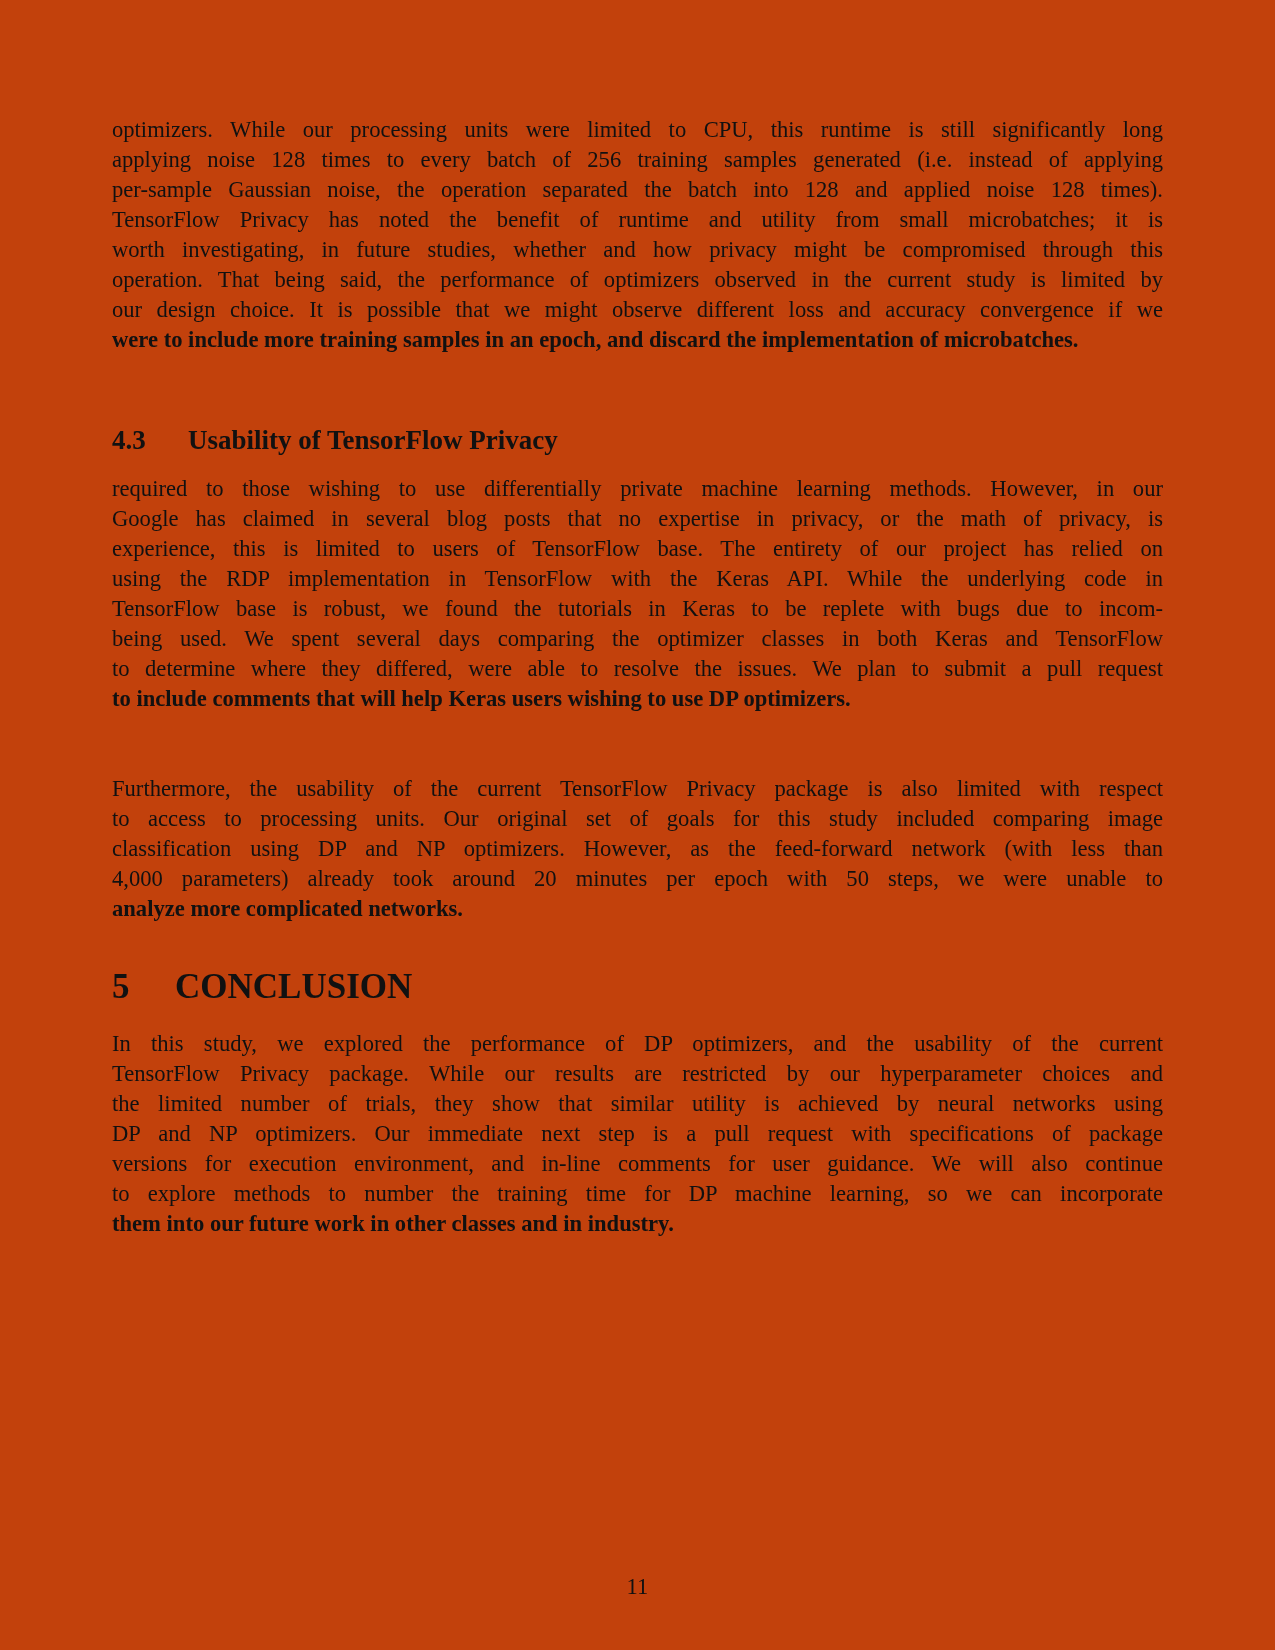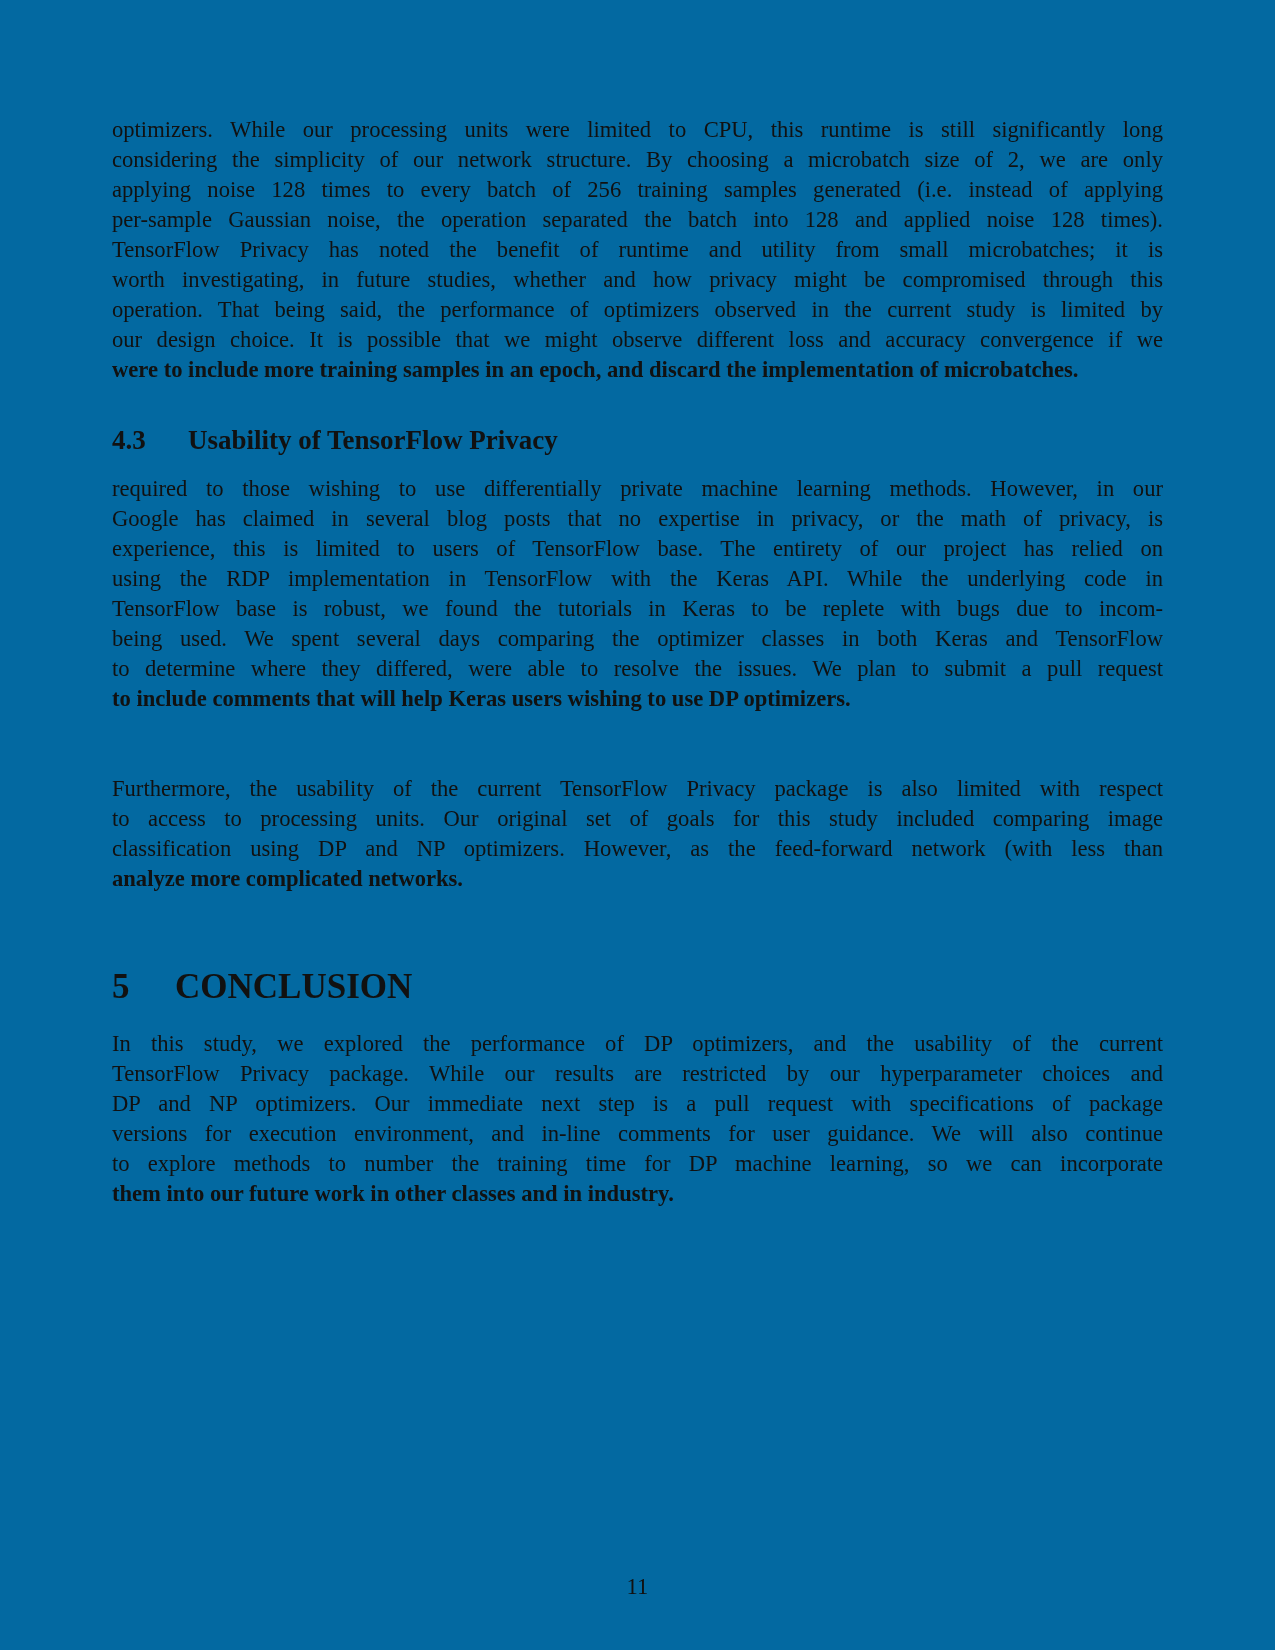--- a/index.html
+++ b/index.html
@@ -1,19 +1,19 @@
 <!DOCTYPE html>
 <html><head>
   <meta charset="utf-8">
   <style>
     html, body { margin: 0; padding: 0; background: #ffffff; }
     body { width: 1275px; height: 1650px; position: relative; overflow: hidden; }
     .page {
       position: absolute; left: 0; top: 0; width: 1275px; height: 1650px;
-      background: #0369a1; color: #111111;
+      background: #c2410c; color: #111111;
       font-family: "DejaVu Serif", "Liberation Serif", serif;
     }
     .block { position: absolute; left: 112px; width: 1051px; }
     .para .line {
       display: block;
       height: 30px;
       line-height: 30px;
       font-family: "Liberation Serif", "DejaVu Serif", serif;
       font-size: 22.6px;
       text-align: justify;
@@ -45,21 +45,20 @@
       font-size: 22.6px; line-height: 30px;
     }
   </style>
 </head>
 <body>
 
 <div class="page">
 
   <div class="block para" style="top:115px;">
     <span class="line">optimizers. While our processing units were limited to CPU, this runtime is still significantly long</span>
-    <span class="line">considering the simplicity of our network structure. By choosing a microbatch size of 2, we are only</span>
     <span class="line">applying noise 128 times to every batch of 256 training samples generated (i.e. instead of applying</span>
     <span class="line">per-sample Gaussian noise, the operation separated the batch into 128 and applied noise 128 times).</span>
     <span class="line">TensorFlow Privacy has noted the benefit of runtime and utility from small microbatches; it is</span>
     <span class="line">worth investigating, in future studies, whether and how privacy might be compromised through this</span>
     <span class="line">operation. That being said, the performance of optimizers observed in the current study is limited by</span>
     <span class="line">our design choice. It is possible that we might observe different loss and accuracy convergence if we</span>
     <span class="line last">were to include more training samples in an epoch, and discard the implementation of microbatches.</span>
   </div>
 
   <div class="block heading-sub" style="top:423px;">
@@ -74,30 +73,32 @@
     <span class="line">TensorFlow base is robust, we found the tutorials in Keras to be replete with bugs due to incom-</span>
     <span class="line">being used. We spent several days comparing the optimizer classes in both Keras and TensorFlow</span>
     <span class="line">to determine where they differed, were able to resolve the issues. We plan to submit a pull request</span>
     <span class="line last">to include comments that will help Keras users wishing to use DP optimizers.</span>
   </div>
 
   <div class="block para" style="top:774px;">
     <span class="line">Furthermore, the usability of the current TensorFlow Privacy package is also limited with respect</span>
     <span class="line">to access to processing units. Our original set of goals for this study included comparing image</span>
     <span class="line">classification using DP and NP optimizers. However, as the feed-forward network (with less than</span>
+    <span class="line">4,000 parameters) already took around 20 minutes per epoch with 50 steps, we were unable to</span>
     <span class="line last">analyze more complicated networks.</span>
   </div>
 
   <div class="block heading-sec" style="top:966px;">
     <span class="num">5</span><span>CONCLUSION</span>
   </div>
 
   <div class="block para" style="top:1029px;">
     <span class="line">In this study, we explored the performance of DP optimizers, and the usability of the current</span>
     <span class="line">TensorFlow Privacy package. While our results are restricted by our hyperparameter choices and</span>
+    <span class="line">the limited number of trials, they show that similar utility is achieved by neural networks using</span>
     <span class="line">DP and NP optimizers. Our immediate next step is a pull request with specifications of package</span>
     <span class="line">versions for execution environment, and in-line comments for user guidance. We will also continue</span>
     <span class="line">to explore methods to number the training time for DP machine learning, so we can incorporate</span>
     <span class="line last">them into our future work in other classes and in industry.</span>
   </div>
 
   <div class="page-number">11</div>
 
 </div>
 

